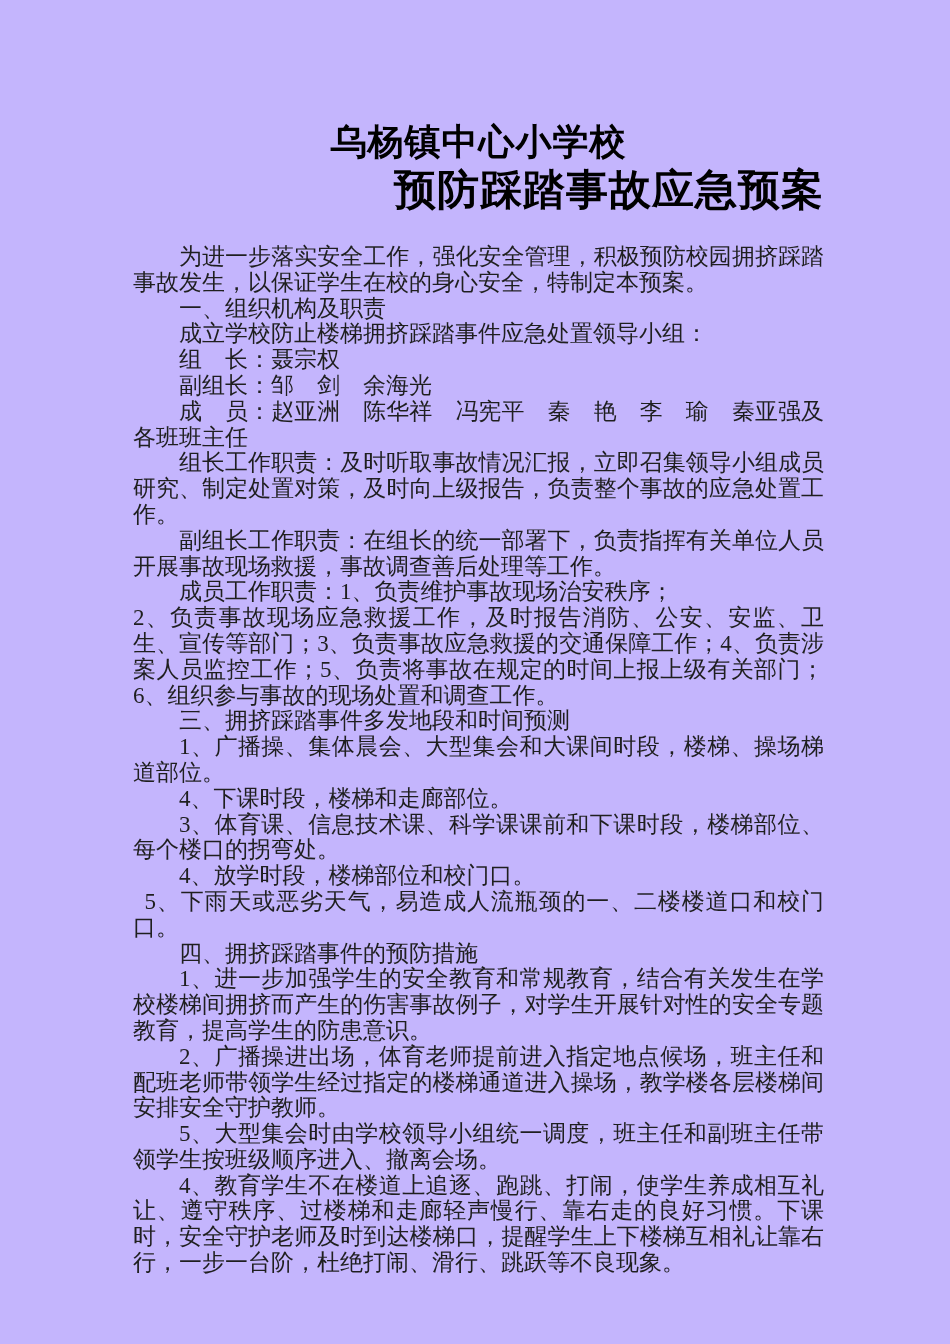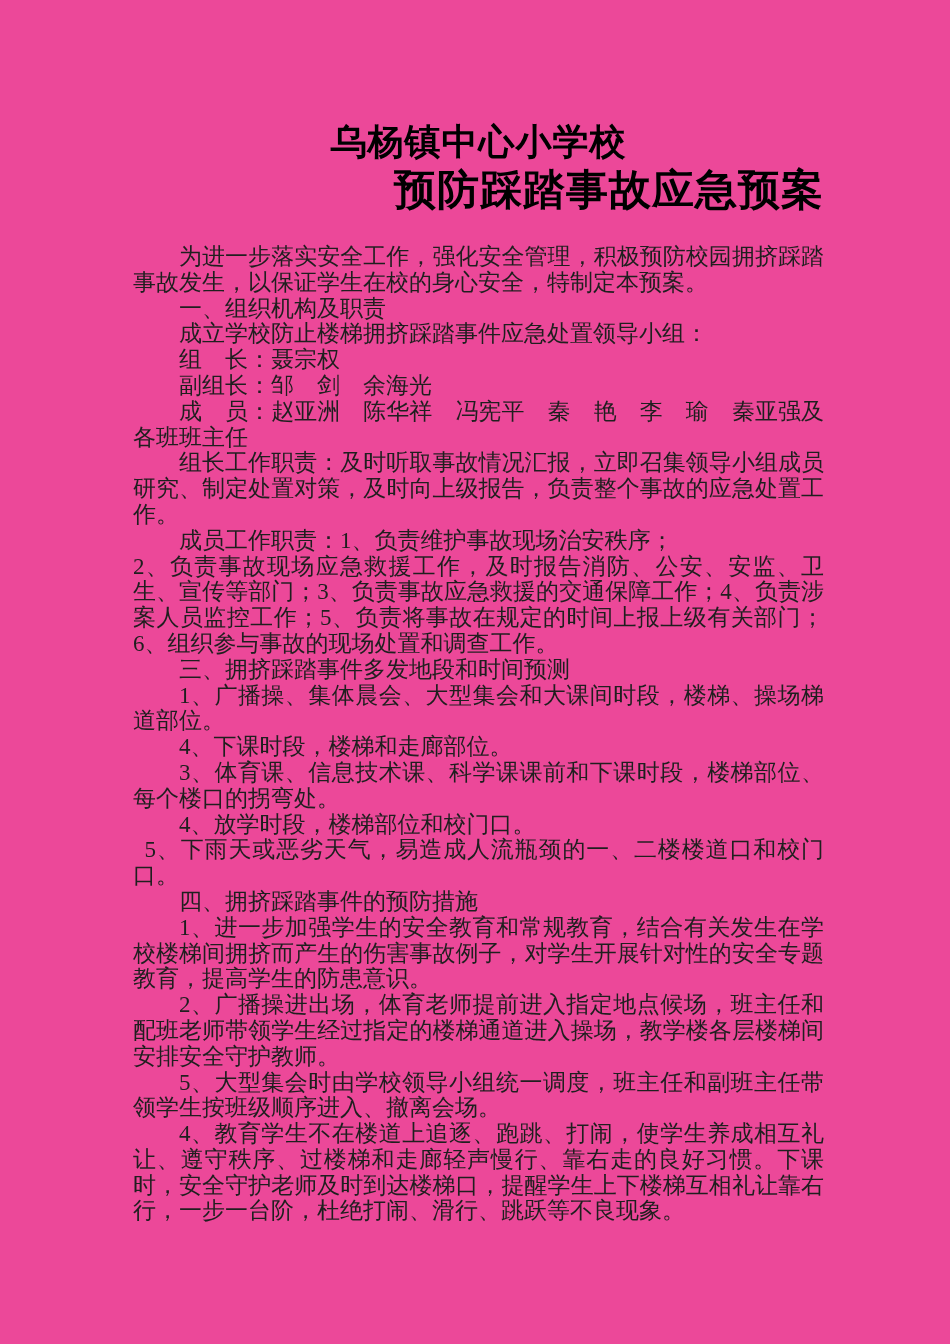--- a/index.html
+++ b/index.html
@@ -11,21 +11,21 @@
     width: 950px;
     height: 1344px;
     overflow: hidden;
     font-family: "Liberation Serif", serif;
   }
   .page {
     box-sizing: border-box;
     width: 950px;
     height: 1344px;
     padding: 120px 126px 0 133px;
-    background: #ec4899;
+    background: #c4b5fd;
   }
   .title-1 {
     margin: 0;
     text-align: center;
     font-family: "DejaVu Sans", sans-serif;
     font-weight: bold;
     color: #000000;
     font-size: 36px;
     line-height: 44px;
     letter-spacing: 1px;
@@ -63,20 +63,21 @@
   <h2 class="title-2">预防踩踏事故应急预案</h2>
 
   <div class="doc-body">
     <p class="ind">为进一步落实安全工作，强化安全管理，积极预防校园拥挤踩踏事故发生，以保证学生在校的身心安全，特制定本预案。</p>
     <p class="ind">一、组织机构及职责</p>
     <p class="ind">成立学校防止楼梯拥挤踩踏事件应急处置领导小组：</p>
     <p class="ind">组　长：聂宗权</p>
     <p class="ind">副组长：邹　剑　余海光</p>
     <p class="ind">成　员：赵亚洲　陈华祥　冯宪平　秦　艳　李　瑜　秦亚强及各班班主任</p>
     <p class="ind">组长工作职责：及时听取事故情况汇报，立即召集领导小组成员研究、制定处置对策，及时向上级报告，负责整个事故的应急处置工作。</p>
+    <p class="ind">副组长工作职责：在组长的统一部署下，负责指挥有关单位人员开展事故现场救援，事故调查善后处理等工作。</p>
     <p class="ind">成员工作职责：1、负责维护事故现场治安秩序；</p>
     <p class="noind">2、负责事故现场应急救援工作，及时报告消防、公安、安监、卫生、宣传等部门；3、负责事故应急救援的交通保障工作；4、负责涉案人员监控工作；5、负责将事故在规定的时间上报上级有关部门；6、组织参与事故的现场处置和调查工作。</p>
     <p class="ind">三、拥挤踩踏事件多发地段和时间预测</p>
     <p class="ind">1、广播操、集体晨会、大型集会和大课间时段，楼梯、操场梯道部位。</p>
     <p class="ind">4、下课时段，楼梯和走廊部位。</p>
     <p class="ind">3、体育课、信息技术课、科学课课前和下课时段，楼梯部位、每个楼口的拐弯处。</p>
     <p class="ind">4、放学时段，楼梯部位和校门口。</p>
     <p class="smallind">5、下雨天或恶劣天气，易造成人流瓶颈的一、二楼楼道口和校门口。</p>
     <p class="ind">四、拥挤踩踏事件的预防措施</p>
     <p class="ind">1、进一步加强学生的安全教育和常规教育，结合有关发生在学校楼梯间拥挤而产生的伤害事故例子，对学生开展针对性的安全专题教育，提高学生的防患意识。</p>

